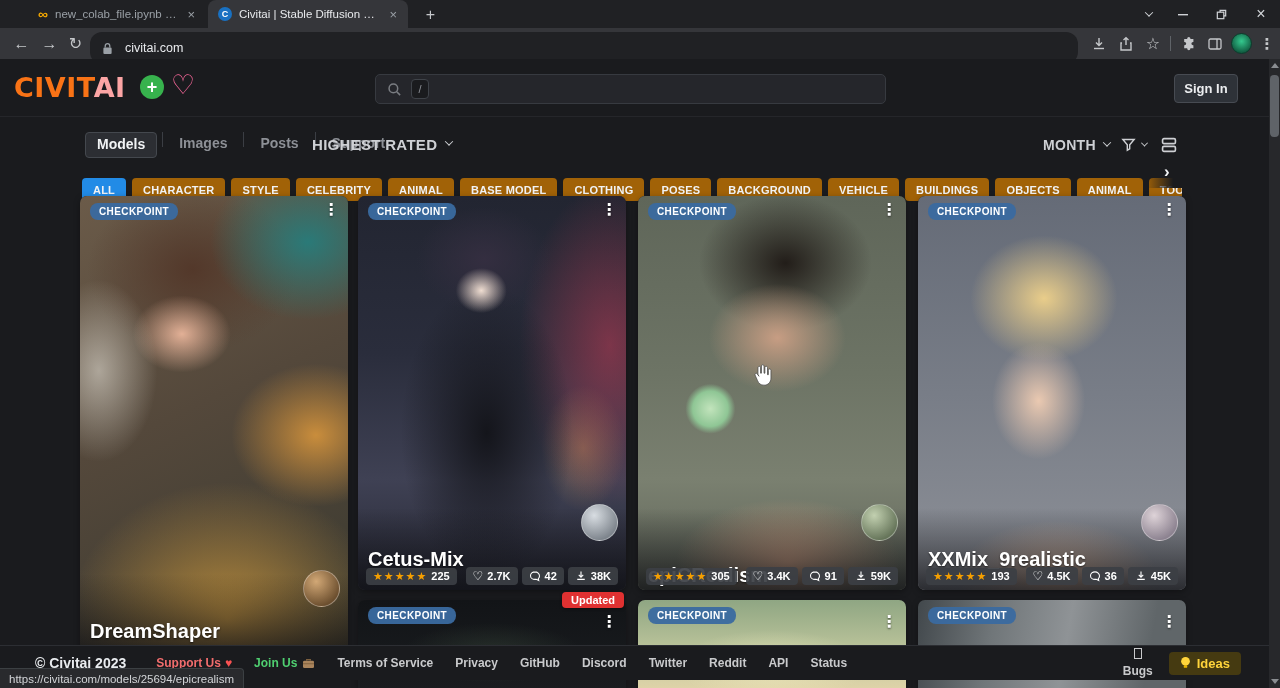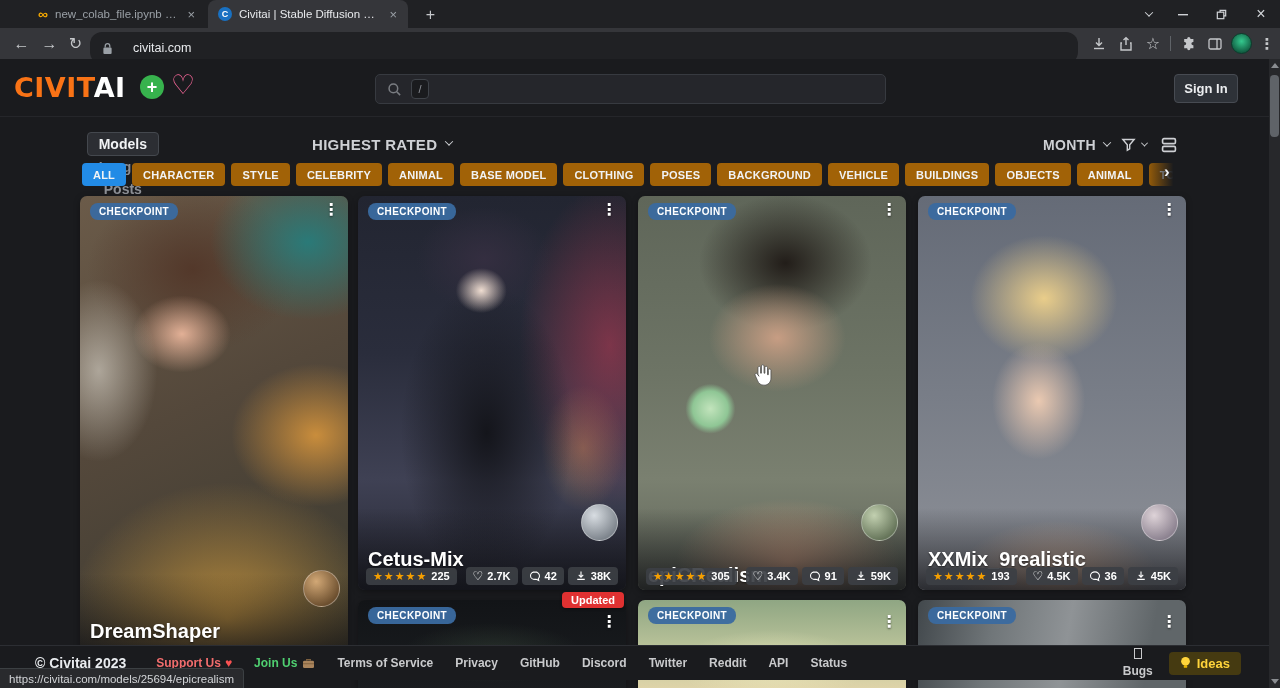--- a/index.html
+++ b/index.html
@@ -18,50 +18,50 @@
   .tab-title { flex:1; white-space:nowrap; overflow:hidden; text-overflow:ellipsis; }
   .tab-close { color:#9aa0a6; font-size:13px; line-height:13px; padding:1px 3px; border-radius:50%; }
   .favicon-colab { color:#f9ab00; font-weight:bold; font-size:14px; }
   .favicon-civitai { width:14px; height:14px; border-radius:50%; background:#1971c2; color:#fff; font-size:9px; font-weight:bold; display:flex; align-items:center; justify-content:center; }
   .newtab { position:absolute; left:420px; top:4px; width:21px; height:21px; color:#c5c7ca; font-size:16px; display:flex; align-items:center; justify-content:center; border-radius:50%; }
   .winctl { position:absolute; top:0; height:28px; width:30px; display:flex; align-items:center; justify-content:center; color:#d0d3d7; font-size:13px; }
   .chev { display:inline-block; width:6px; height:6px; border-right:1.7px solid currentColor; border-bottom:1.7px solid currentColor; transform:rotate(45deg) translate(-1px,-1px); }
 
   .toolbar { position:absolute; top:28px; left:0; right:0; height:31px; background:#35363a; }
   .navbtn { position:absolute; top:2px; width:27px; height:27px; display:flex; align-items:center; justify-content:center; color:#c5c7ca; font-size:16px; }
-  .urlbar { position:absolute; left:90px; top:4px; width:988px; height:23px; background:#202124; border-radius:12px; display:flex; align-items:center; padding:16px 12px; gap:20px; }
+  .urlbar { position:absolute; left:90px; top:4px; width:988px; height:23px; background:#202124; border-radius:12px; display:flex; align-items:center; padding:16px 12px; gap:12px; }
   .urltext { color:#e8eaed; font-size:12.5px; }
   .tbicon { position:absolute; top:3px; width:26px; height:25px; display:flex; align-items:center; justify-content:center; color:#c5c7ca; }
   .tb-avatar { width:21px; height:21px; border-radius:50%; background:radial-gradient(circle at 50% 38%, #34c98e 0%, #115c41 75%); border:1px solid #0c3d2c; }
 
   
   .siteheader { position:absolute; top:59px; left:0; right:0; height:58px; background:#1a1b1e; border-bottom:1px solid #25262a; }
   .logo { position:absolute; left:14px; top:13px; font-family:"DejaVu Sans",sans-serif; font-weight:900; font-size:27px; letter-spacing:.5px; }
-  .logo .lg1 { color:#f97316; } .logo .lg2 { color:#ffffff; }
+  .logo .lg1 { color:#f97316; } .logo .lg2 { color:#fca5a5; }
   .plus-circle { position:absolute; left:140px; top:16px; width:24px; height:24px; border-radius:50%; background:#37b24d; color:#fff; font-size:18px; font-weight:bold; display:flex; align-items:center; justify-content:center; }
   .heart-outline { position:absolute; left:171px; top:10px; color:#f06595; font-size:27px; font-weight:bold; }
   .searchbox { position:absolute; left:375px; top:15px; width:511px; height:30px; background:#25262b; border:1px solid #373a40; border-radius:5px; display:flex; align-items:center; padding:0 6px 0 11px; gap:9px; }
   .searchbox input { flex:1; background:transparent; border:none; outline:none; color:#c1c2c5; font-size:13px; font-family:inherit; }
   .searchbox input::placeholder { color:#5c5f66; }
   .kbd { width:18px; height:20px; background:#1a1b1e; border:1px solid #3f4349; border-radius:4px; color:#8d9096; font-size:11px; display:flex; align-items:center; justify-content:center; }
   .signin { position:absolute; left:1174px; top:15px; width:64px; height:29px; background:#2e3238; border:1px solid #474b52; border-radius:4px; color:#eceef0; font-size:13px; font-weight:600; display:flex; align-items:center; justify-content:center; }
 
   
-  .ctabs { position:absolute; left:85px; top:132px; height:26px; display:flex; align-items:center; font-size:14px; font-weight:600;flex-direction:column; }
+  .ctabs { position:absolute; left:85px; top:132px; height:26px; display:flex; font-size:14px; font-weight:600; }
   .ctab { padding:3px 11px; color:#8d9096; border-radius:4px; }
   .ctab.active { background:#2c2e33; border:1px solid #44484e; color:#f1f3f5; }
   .cdiv { width:1px; height:15px; background:#3b3e44; margin:0 5px; }
   .sortlabel { position:absolute; left:312px; top:136px; font-size:15px; font-weight:800; color:#ced0d4; letter-spacing:.3px; display:flex; align-items:center; gap:9px; }
   .sortlabel .chev, .period .chev { margin-top:-3px; }
   .period { position:absolute; left:1043px; top:137px; font-size:14px; font-weight:800; color:#ced0d4; letter-spacing:.3px; display:flex; align-items:center; gap:8px; }
   .filtericon { position:absolute; left:1120px; top:136px; display:flex; align-items:center; gap:5px; color:#ced0d4; }
   .layouticon { position:absolute; left:1158px; top:134px; color:#ced0d4; }
 
   
-  .cats { position:absolute; left:82px; top:163px; height:24px; display:flex; gap:6px; width:1100px; overflow:hidden; }
+  .cats { position:absolute; left:82px; top:178px; height:24px; display:flex; gap:6px; width:1100px; overflow:hidden; }
   .pill { height:23px; padding:0 11px; background:#a16207; border-radius:4px; color:#f1f3f5; font-size:11px; font-weight:700; letter-spacing:.2px; display:flex; align-items:center; white-space:nowrap; }
   .pill.active { background:#228be6; }
   .catfade { position:absolute; left:1146px; top:162px; width:38px; height:26px; background:linear-gradient(90deg, rgba(26,27,30,0), #1a1b1e 72%); }
   .catmore { position:absolute; left:1164px; top:162px; color:#f1f3f5; font-size:17px; font-weight:bold; }
 
   
   .card { position:absolute; width:268px; border-radius:7px; overflow:hidden; background:#222; box-shadow:0 2px 6px rgba(0,0,0,.35); }
   .cardimg { position:absolute; inset:0; }
   .cardgrad { position:absolute; left:0; right:0; bottom:0; height:82px; background:linear-gradient(180deg, rgba(15,16,20,0) 0%, rgba(15,16,20,.78) 100%); }
   .badge { position:absolute; left:10px; top:7px; background:rgba(58,106,160,.95); border-radius:8px; padding:3px 9px; font-size:10px; font-weight:800; letter-spacing:.4px; color:#fff; }

